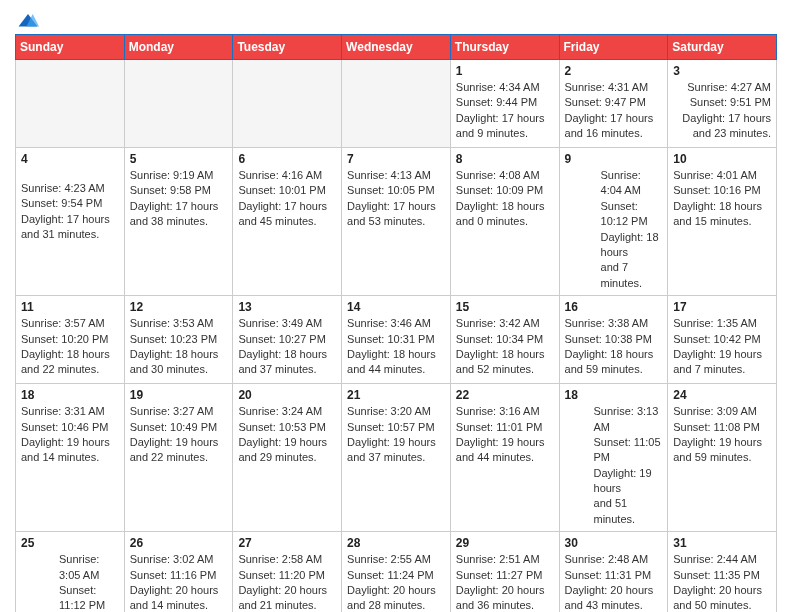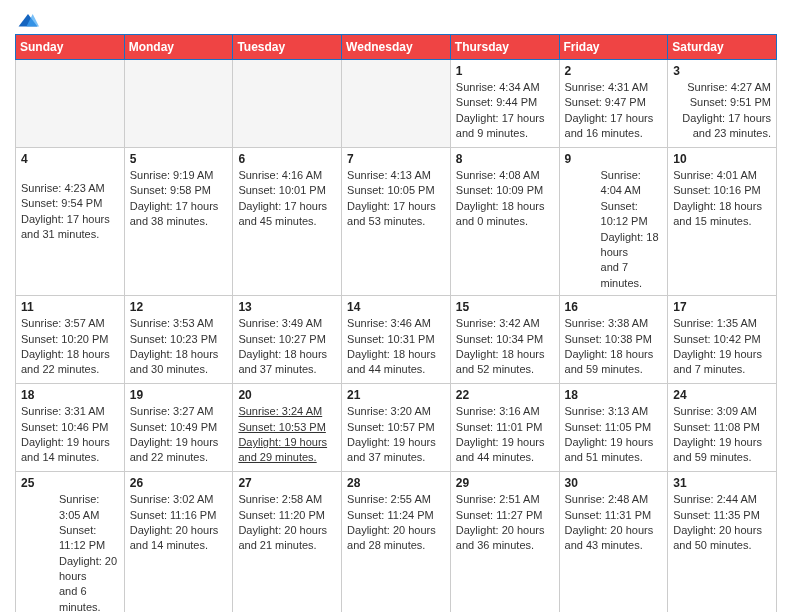--- a/index.html
+++ b/index.html
@@ -268,42 +268,42 @@
           </td>
           <td>
             <span class="day-num">19</span>
             <div class="day-info" style="white-space: pre-line;">Sunrise: 3:27 AM
 Sunset: 10:49 PM
 Daylight: 19 hours
 and 22 minutes.</div>
           </td>
           <td>
             <span class="day-num">20</span>
-            <div class="day-info" style="white-space: pre-line; text-decoration: underline;">Sunrise: 3:24 AM
+            <div class="day-info" style="white-space: pre-line;">Sunrise: 3:24 AM
 Sunset: 10:53 PM
 Daylight: 19 hours
 and 29 minutes.</div>
           </td>
           <td>
             <span class="day-num">21</span>
             <div class="day-info" style="white-space: pre-line;">Sunrise: 3:20 AM
 Sunset: 10:57 PM
 Daylight: 19 hours
 and 37 minutes.</div>
           </td>
           <td>
             <span class="day-num">22</span>
             <div class="day-info" style="white-space: pre-line;">Sunrise: 3:16 AM
 Sunset: 11:01 PM
 Daylight: 19 hours
 and 44 minutes.</div>
           </td>
           <td>
             <span class="day-num">18</span>
-            <div class="day-info" style="white-space: pre-line;">Sunrise: 3:13 AM
+            <div class="day-info" style="white-space: pre-line; margin-left: 29px;">Sunrise: 3:13 AM
 Sunset: 11:05 PM
 Daylight: 19 hours
 and 51 minutes.</div>
           </td>
           <td>
             <span class="day-num">24</span>
             <div class="day-info" style="white-space: pre-line;">Sunrise: 3:09 AM
 Sunset: 11:08 PM
 Daylight: 19 hours
 and 59 minutes.</div>

